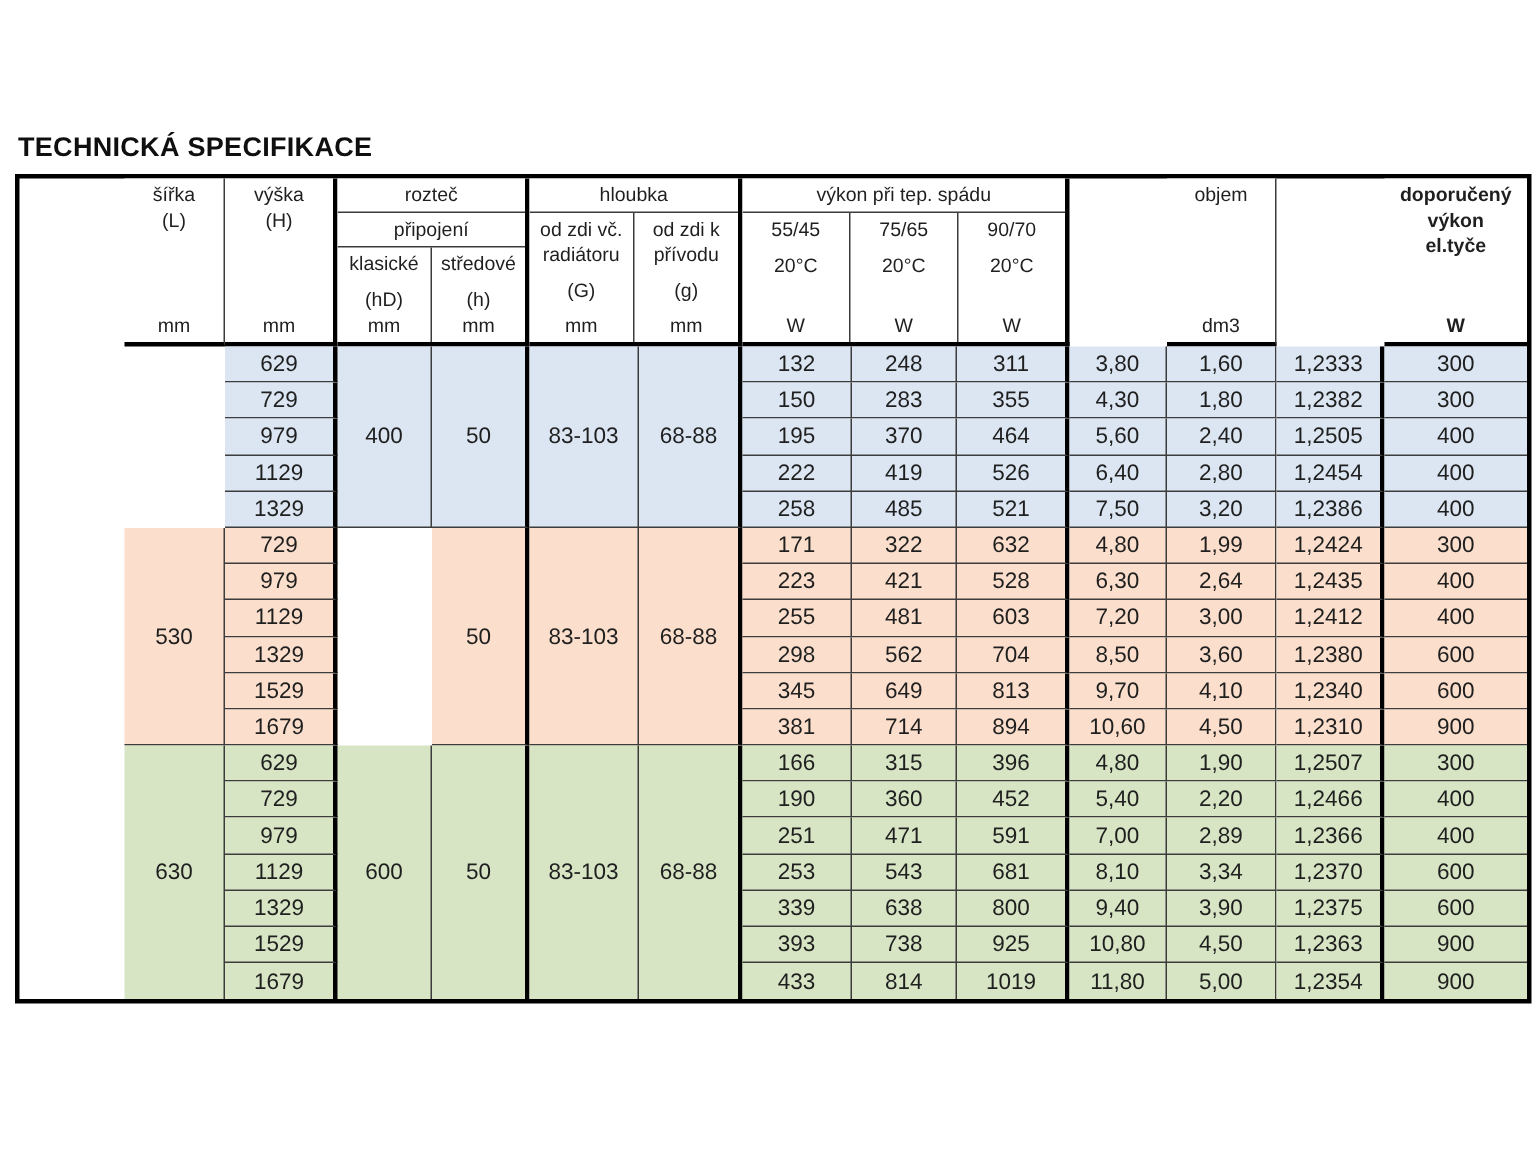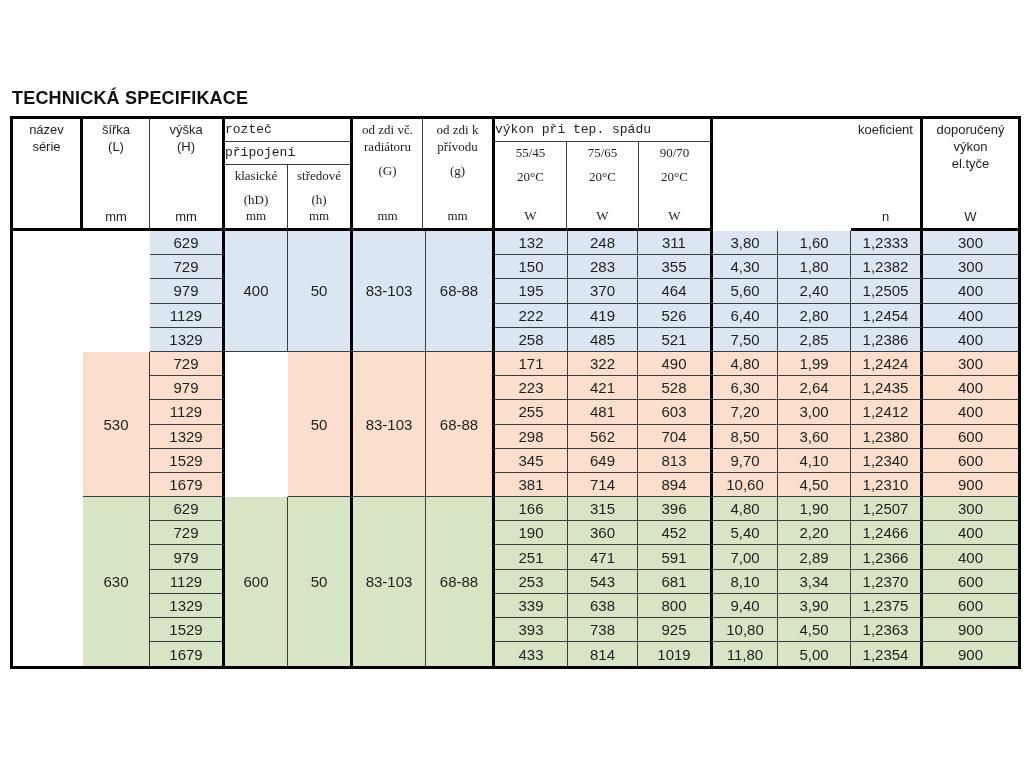--- a/index.html
+++ b/index.html
@@ -34,46 +34,42 @@
   .piko{font-weight:700;font-size:14px;background:#fff;}
   .g1{background:var(--g1,#dbe6f2);}
   .g2{background:var(--g2,#fbdfcc);}
   .g3{background:var(--g3,#d7e5c4);}
   
   .hc{
     border-right:1px solid #3c3c3c;border-bottom:3px solid #000;
     font-size:13px;box-sizing:border-box;background:#fff;overflow:hidden;
   }
   .hc.br3{border-right:3px solid #000;}
-  .hc.ce{border-right:none;}
+  .hc.ce{border-right:none;font-weight:bold;}
   .col{display:flex;flex-direction:column;justify-content:space-between;align-items:center;padding:3px 1px 4px;}
   .topOnly{display:flex;justify-content:center;align-items:flex-start;padding-top:3px;}
   .ht{white-space:pre-line;text-align:center;line-height:1.3;}
   .hsym{margin-top:7px;text-align:center;}
   .hu{text-align:center;}
   .sp{flex:1;}
   
   .grp{display:flex;flex-direction:column;padding:0;}
-  .gt{height:23px;line-height:21px;border-bottom:1px solid #3c3c3c;flex:none;box-sizing:border-box;font-family:Liberation Mono, monospace;}
-  .gcols{flex:1;display:flex;min-height:0;font-family:Liberation Serif, serif;}
+  .gt{height:23px;line-height:21px;border-bottom:1px solid #3c3c3c;text-align:center;flex:none;box-sizing:border-box;}
+  .gcols{flex:1;display:flex;min-height:0;}
   .gsub{flex:1;display:flex;flex-direction:column;align-items:center;padding:3px 1px 4px;box-sizing:border-box;}
   .gsub + .gsub{border-left:1px solid #3c3c3c;}
 </style>
 </head>
 <body>
 
 <div class="page">
   <h1 class="doc-title">TECHNICKÁ SPECIFIKACE</h1>
 
   <div class="spec-table">
 
-    <div class="hc br3 topOnly" style="grid-area:1/1">
-      <div class="ht">název
-série</div>
-    </div>
     <div class="hc col" style="grid-area:1/2">
       <div class="ht">šířka
 (L)</div>
       <div class="hu">mm</div>
     </div>
     <div class="hc br3 col" style="grid-area:1/3">
       <div class="ht">výška
 (H)</div>
       <div class="hu">mm</div>
     </div>
@@ -91,20 +87,21 @@
         <div class="gsub">
           <div class="ht">středové</div>
           <div class="hsym">(h)</div>
           <div class="sp"></div>
           <div class="hu">mm</div>
         </div>
       </div>
     </div>
 
     <div class="hc br3 grp" style="grid-area:1/6/2/8">
+      <div class="gt">hloubka</div>
       <div class="gcols">
         <div class="gsub">
           <div class="ht">od zdi vč.
 radiátoru</div>
           <div class="hsym">(G)</div>
           <div class="sp"></div>
           <div class="hu">mm</div>
         </div>
         <div class="gsub">
           <div class="ht">od zdi k
@@ -133,23 +130,23 @@
         </div>
         <div class="gsub">
           <div class="ht">90/70</div>
           <div class="hsym">20°C</div>
           <div class="sp"></div>
           <div class="hu">W</div>
         </div>
       </div>
     </div>
 
-    <div class="hc br3 col" style="grid-area:1/13">
-      <div class="ht">koeficient</div>
-      <div class="hu">n</div>
+    <div class="hc col" style="grid-area:1/12">
+      <div class="ht">objem</div>
+      <div class="hu">dm3</div>
     </div>
     <div class="hc ce col" style="grid-area:1/14">
       <div class="ht">doporučený
 výkon
 el.tyče</div>
       <div class="hu">W</div>
     </div>
 
 
     <div class="c g1" style="grid-area:2/4/7/5">400</div>
@@ -191,33 +188,33 @@
     <div class="c g1" style="grid-area:5/11">6,40</div>
     <div class="c g1" style="grid-area:5/12">2,80</div>
     <div class="c g1 br3" style="grid-area:5/13">1,2454</div>
     <div class="c g1 ce" style="grid-area:5/14">400</div>
 
     <div class="c g1 br3" style="grid-area:6/3">1329</div>
     <div class="c g1" style="grid-area:6/8">258</div>
     <div class="c g1" style="grid-area:6/9">485</div>
     <div class="c g1 br3" style="grid-area:6/10">521</div>
     <div class="c g1" style="grid-area:6/11">7,50</div>
-    <div class="c g1" style="grid-area:6/12">2,85</div>
+    <div class="c g1" style="grid-area:6/12">3,20</div>
     <div class="c g1 br3" style="grid-area:6/13">1,2386</div>
     <div class="c g1 ce" style="grid-area:6/14">400</div>
 
     <div class="c g2" style="grid-area:7/2/13/3">530</div>
     <div class="c g2 br3" style="grid-area:7/5/13/6">50</div>
     <div class="c g2" style="grid-area:7/6/13/7">83-103</div>
     <div class="c g2 br3" style="grid-area:7/7/13/8">68-88</div>
 
     <div class="c g2 br3" style="grid-area:7/3">729</div>
     <div class="c g2" style="grid-area:7/8">171</div>
     <div class="c g2" style="grid-area:7/9">322</div>
-    <div class="c g2 br3" style="grid-area:7/10">490</div>
+    <div class="c g2 br3" style="grid-area:7/10">632</div>
     <div class="c g2" style="grid-area:7/11">4,80</div>
     <div class="c g2" style="grid-area:7/12">1,99</div>
     <div class="c g2 br3" style="grid-area:7/13">1,2424</div>
     <div class="c g2 ce" style="grid-area:7/14">300</div>
 
     <div class="c g2 br3" style="grid-area:8/3">979</div>
     <div class="c g2" style="grid-area:8/8">223</div>
     <div class="c g2" style="grid-area:8/9">421</div>
     <div class="c g2 br3" style="grid-area:8/10">528</div>
     <div class="c g2" style="grid-area:8/11">6,30</div>

